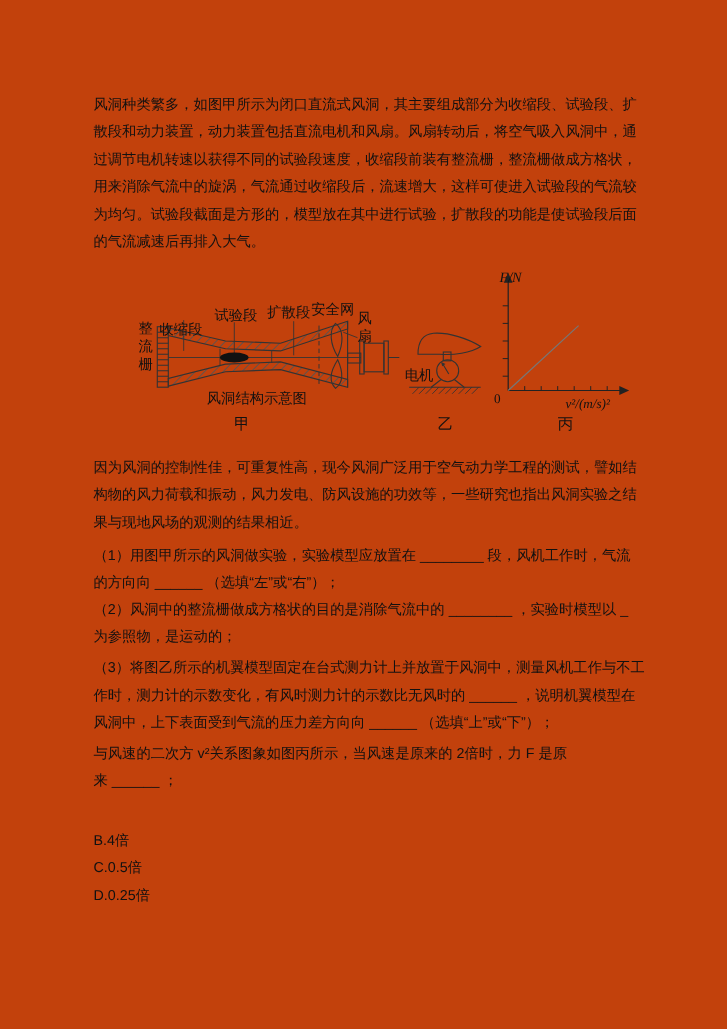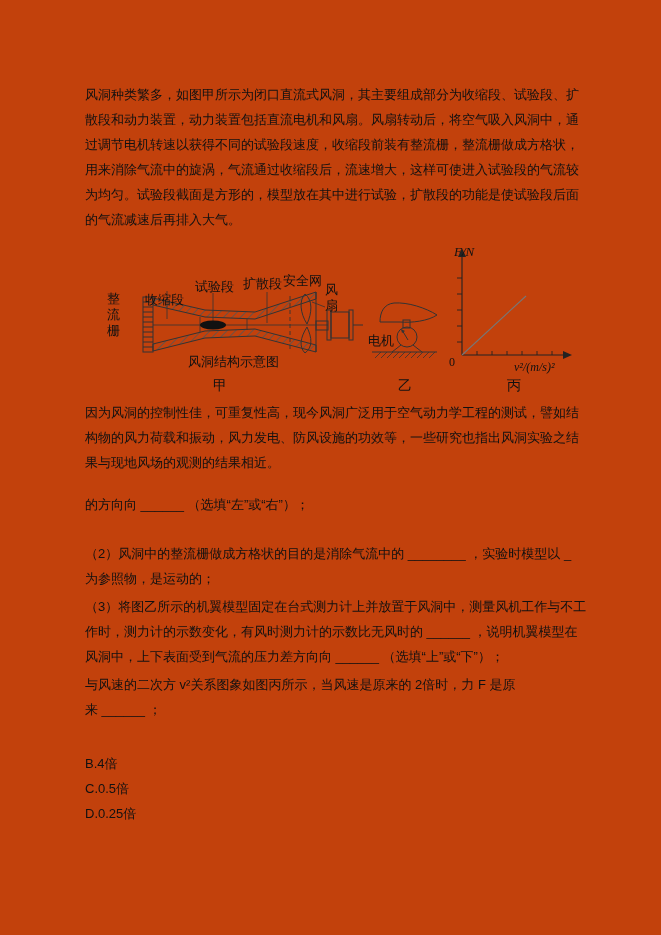--- a/index.html
+++ b/index.html
@@ -127,43 +127,44 @@
             <line x1="407" y1="108" x2="407" y2="112"></line>
           <line x1="422" y1="108" x2="422" y2="112"></line>
             <line x1="437" y1="108" x2="437" y2="112"></line>
           <line x1="452" y1="108" x2="452" y2="112"></line>
             <line x1="467" y1="108" x2="467" y2="112"></line>
         </g>
         <line x1="377" y1="112" x2="441" y2="53" stroke="#777"></line>
       </g>
     </svg>
 
-    <div class="vlabel" style="left:22px;top:48px;">整流栅</div>
+    <div class="vlabel" style="left:41px;top:48px;">整流栅</div>
     <div class="flabel" style="left:60px;top:50px;">收缩段</div>
     <div class="flabel" style="left:110px;top:37px;">试验段</div>
     <div class="flabel" style="left:158px;top:34px;">扩散段</div>
     <div class="flabel" style="left:198px;top:31px;">安全网</div>
     <div class="vlabel" style="left:240px;top:39px;">风扇</div>
     <div class="flabel" style="left:243px;top:91px;margin-left:40px;">电机</div>
     <div class="caption" style="left:103px;top:110px;">风洞结构示意图</div>
     <div class="tag" style="left:128px;top:134px;">甲</div>
     <div class="tag" style="left:313px;top:134px;">乙</div>
     <div class="tag" style="left:422px;top:134px;">丙</div>
     <div class="mathlabel" style="left:369px;top:1px;font-size:13px;">F/N</div>
     <div class="mathlabel" style="left:364px;top:112px;font-size:12px;font-style:normal;">0</div>
     <div class="mathlabel" style="left:429px;top:117px;font-size:12px;">v²/(m/s)²</div>
   </div>
 
-  <div class="tblock" style="top:400px">
+  <div class="tblock" style="top:412px">
     <div class="line">因为风洞的控制性佳，可重复性高，现今风洞广泛用于空气动力学工程的测试，譬如结</div>
     <div class="line">构物的风力荷载和振动，风力发电、防风设施的功效等，一些研究也指出风洞实验之结</div>
     <div class="line">果与现地风场的观测的结果相近。</div>
   </div>
 
   <div class="tblock" style="top:492px">
+    <div class="line">（1）用图甲所示的风洞做实验，实验模型应放置在 ________ 段，风机工作时，气流</div>
     <div class="line">的方向向 ______ （选填“左”或“右”）；</div>
   </div>
 
   <div class="tblock" style="top:541px">
     <div class="line">（2）风洞中的整流栅做成方格状的目的是消除气流中的 ________ ，实验时模型以 _</div>
     <div class="line">为参照物，是运动的；</div>
   </div>
 
   <div class="tblock" style="top:594px">
     <div class="line">（3）将图乙所示的机翼模型固定在台式测力计上并放置于风洞中，测量风机工作与不工</div>

